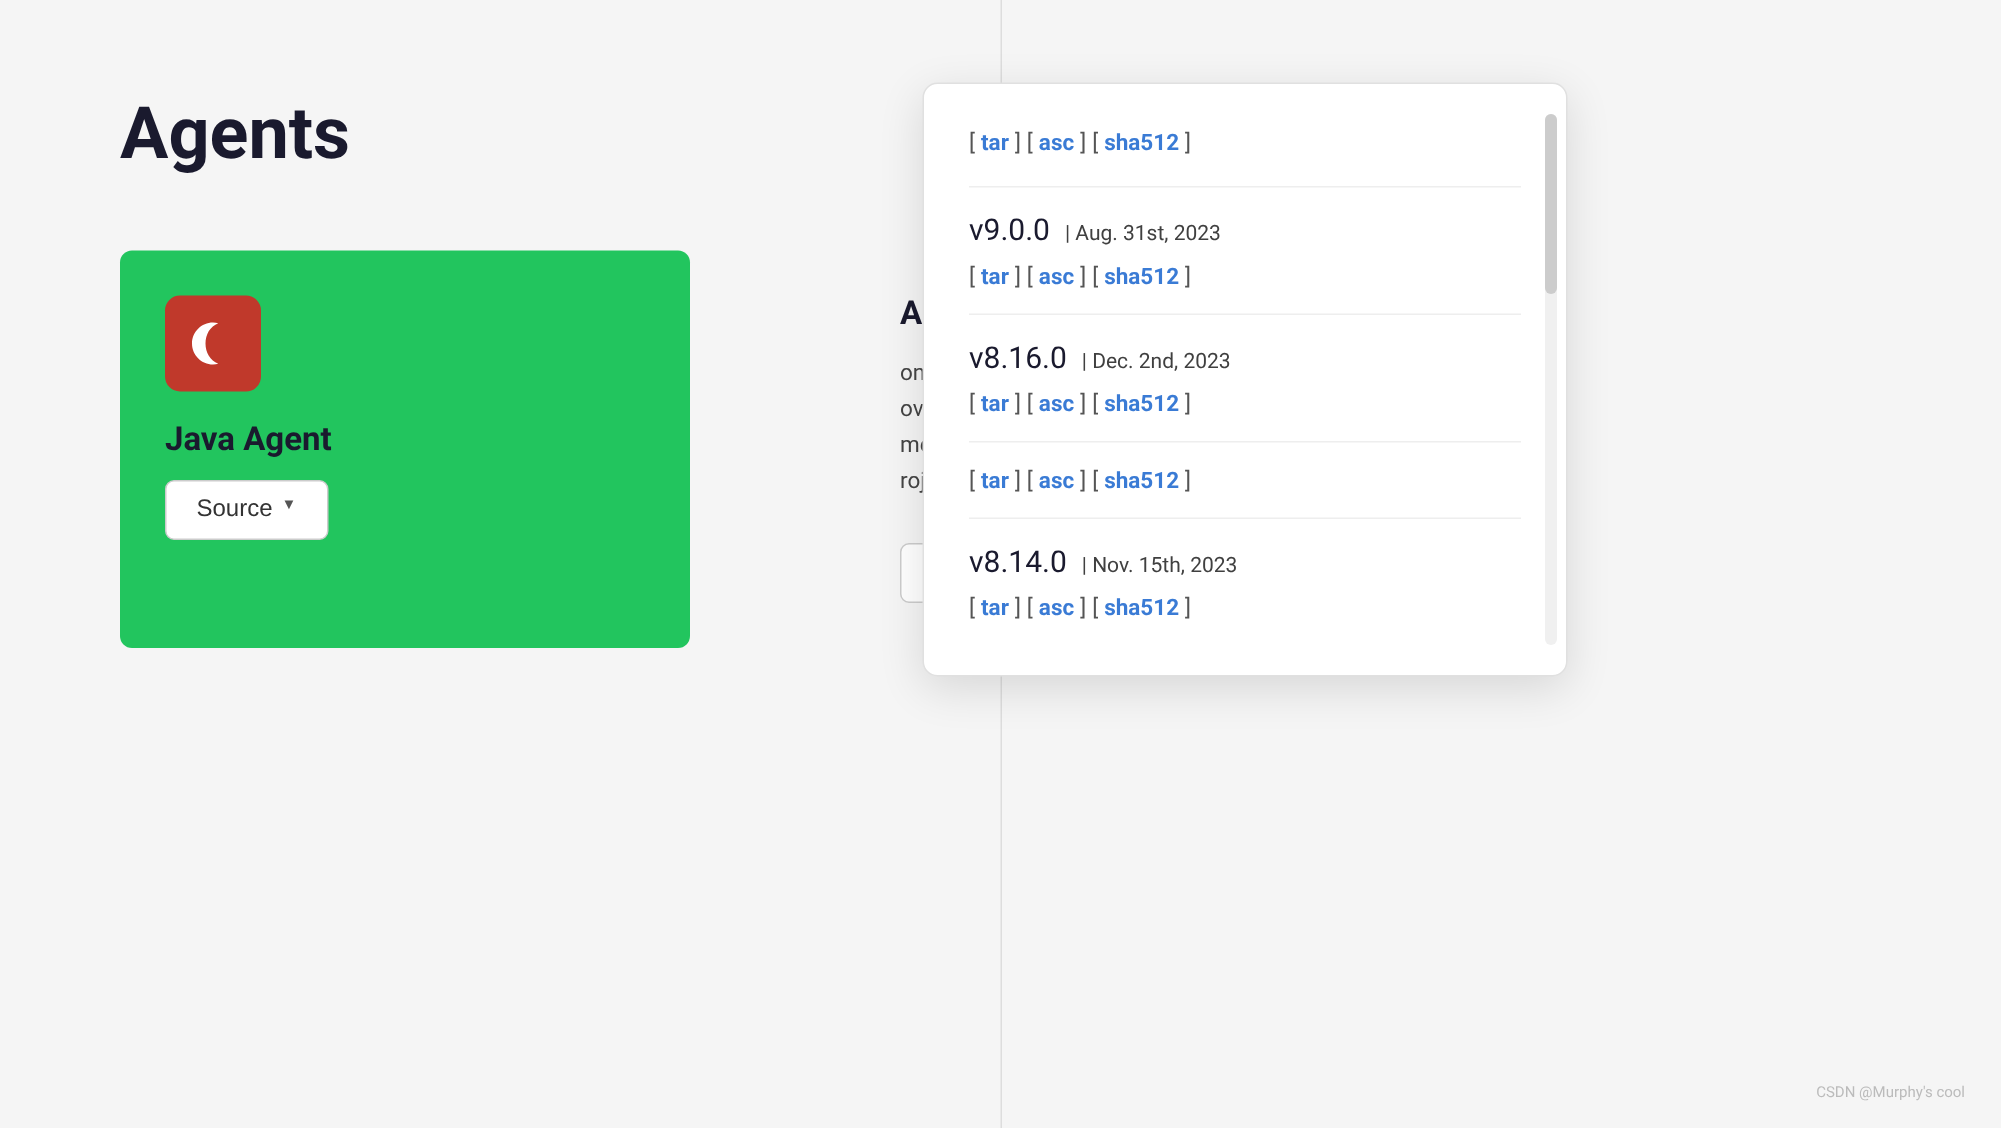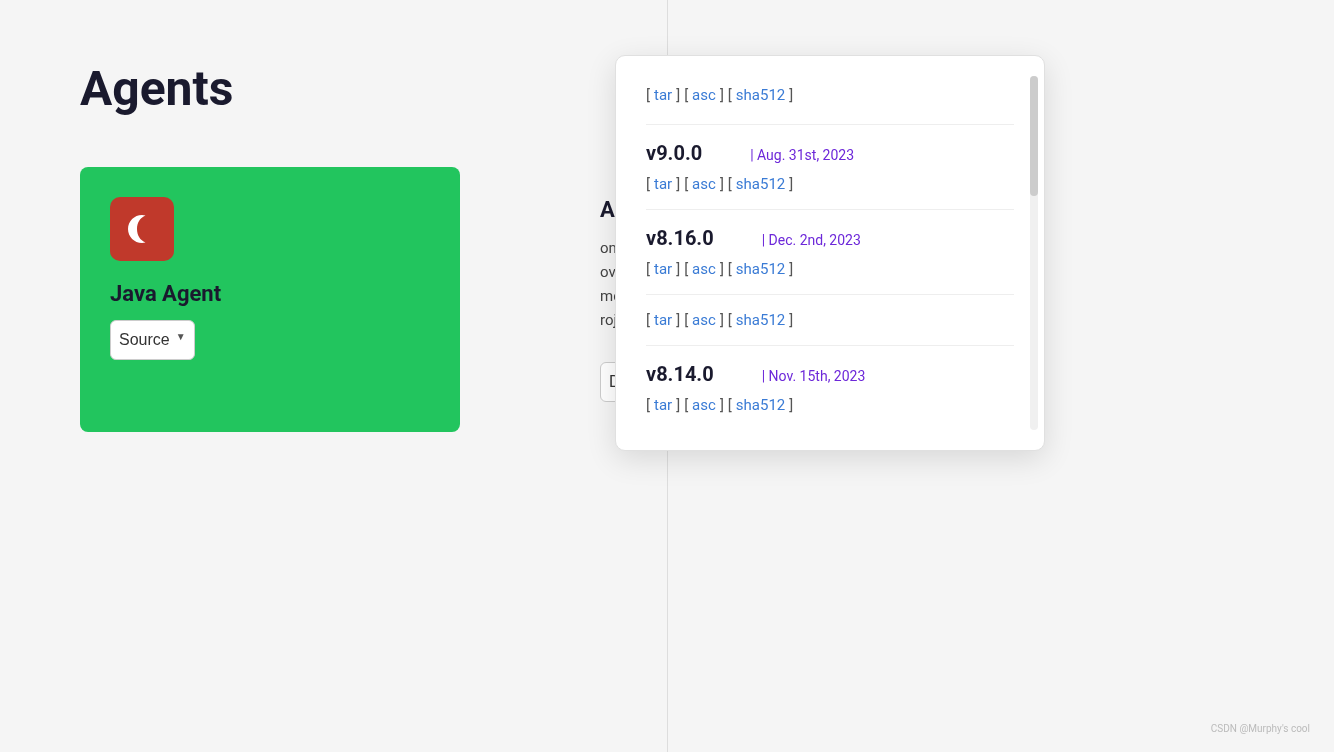--- a/index.html
+++ b/index.html
@@ -89,21 +89,21 @@
 
     .card-buttons {
       display: flex;
       gap: 12px;
       flex-wrap: wrap;
     }
 
     .btn-dropdown {
       display: inline-flex;
       gap: 6px;
-      padding: 10px 8px;
+      padding: 10px 20px;
       border: 1.5px solid #ccc;
       border-radius: 6px;
       background: #fff;
       font-size: 16px;
       font-weight: 500;
       color: #333;
       cursor: pointer;
     }
 
     .btn-dropdown .arrow {
@@ -151,42 +151,41 @@
 
     .version-header {
       display: flex;
       align-items: baseline;
       gap: 10px;
       margin-bottom: 10px;
     }
 
     .version-num {
       font-size: 20px;
-      font-weight: 700;
+      font-weight: 400;
       color: #1a1a2e;
     }
 
     .version-date {
       font-size: 14px;
-      color: #6d28d9;
-      margin-left: 38px;
+      color: #404040;
     }
 
     .version-links {
       display: flex;
       gap: 4px;
       align-items: center;
       font-size: 15px;
       color: #333;
     }
 
     .version-links a {
       color: #3a7bd5;
       text-decoration: none;
-      font-weight: 400;
+      font-weight: 700;
     }
 
     .version-links .bracket {
       color: #555;
     }
 
     
     .scroll-track {
       position: absolute;
       right: 6px;

